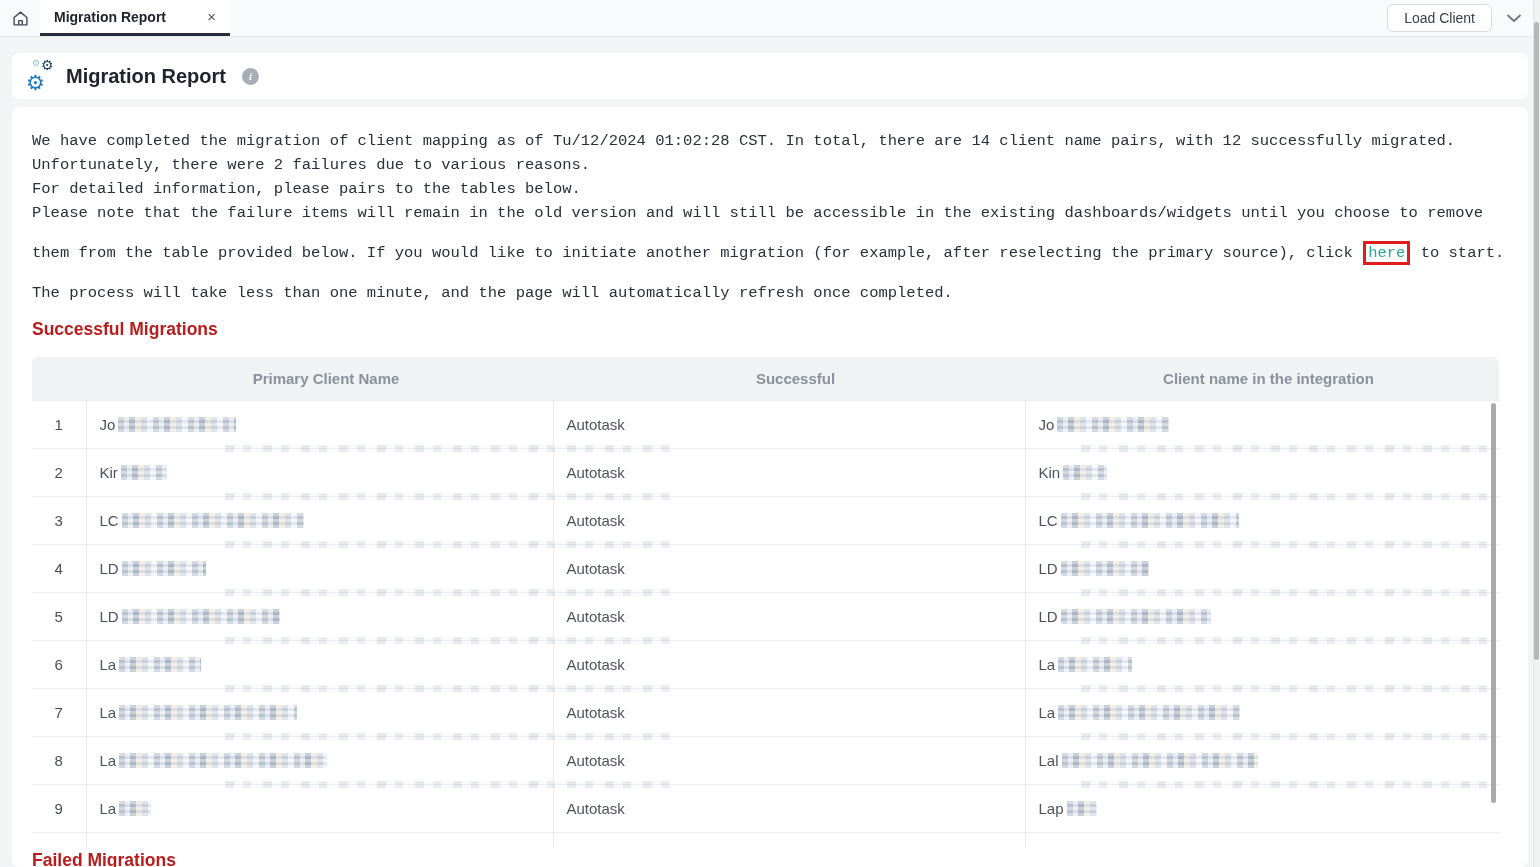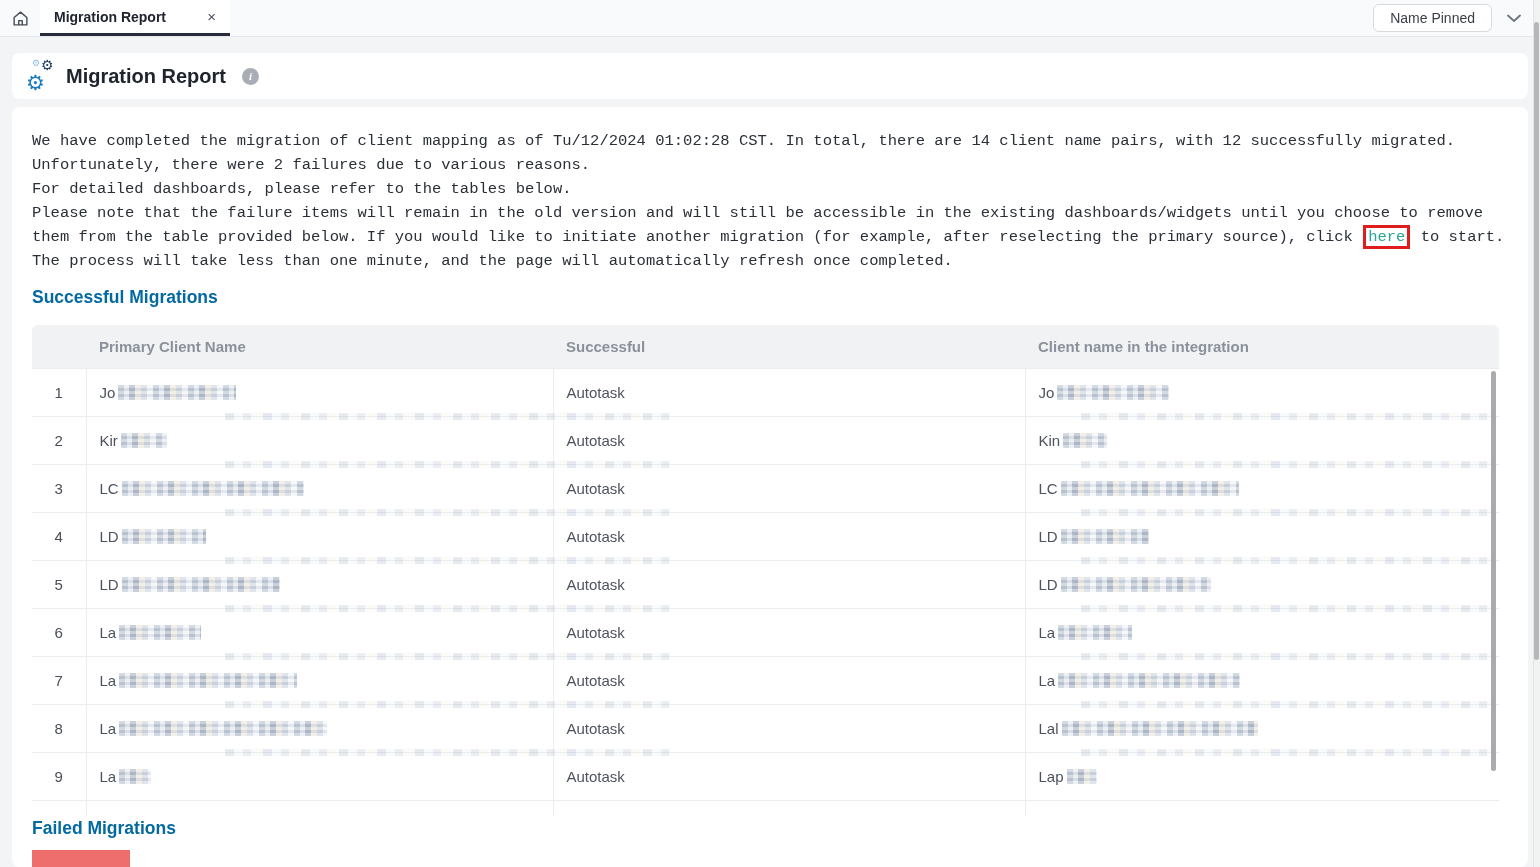--- a/index.html
+++ b/index.html
@@ -28,32 +28,32 @@
   .gear-light { position:absolute; left:6px; top:-3px; font-size:9px; color:#8fbfe4; }
   .page-title { margin-left:8px; font-size:20px; font-weight:700; color:#20242e; }
   .info-ic { margin-left:16px; width:17px; height:17px; border-radius:50%; background:#a9aeb6;
     color:#fff; font-family:"Liberation Serif", serif; font-style:italic; font-weight:700;
     font-size:11px; display:flex; align-items:center; justify-content:center; }
 
   
   .content-card { margin:8px 12px 0 12px; height:760px; background:#fff;
     border-radius:8px; padding:22px 20px 0 20px; }
   .summary { font-size:15.5px; line-height:24px; color:#2b2f38;font-family:Liberation Mono, monospace; }
-  .here-box { display:inline-block; border:3px solid #df1d1d; padding:0 2px; margin:0 1px; line-height:18px; }
+  .here-box { display:inline-block; border:3px solid #df1d1d; padding:0 2px; margin:16px 1px; line-height:18px; }
   .here-link { color:#2aa793; text-decoration:none; cursor:pointer; }
-  .sec-heading { margin-top:14px; font-size:17.5px; font-weight:700; color:#0369a1; }
+  .sec-heading { margin-top:14px; font-size:17.5px; font-weight:700; color:#b91c1c; }
   .sec-heading.failed { margin-top:2px; }
 
   
   .tbl-wrap { position:relative; margin-top:17px; width:1467px; border-radius:6px;
     overflow:hidden; background:#fff; }
   table { border-collapse:collapse; table-layout:fixed; width:1467px; }
   col.c-ix { width:54px; } col.c-1 { width:467px; } col.c-2 { width:472px; } col.c-3 { width:auto; }
   thead th { background:#f1f2f3; height:43px; font-size:15px; font-weight:700; color:#8b919c;
-    text-align:left; padding-left:13px; }
+    text-align:center; padding-left:13px; }
   thead th.ix { padding:0; }
   tbody td, tfoot td { height:48px; border-top:1px solid #eaecee; border-right:1px solid #eaecee;
     font-size:15px; color:#4d525e; padding-left:13px; position:relative; }
   tbody td:last-child, tfoot td:last-child { border-right:none; }
   td.ix { text-align:center; padding:0; color:#494e58; }
   tfoot td { height:16px; }
   .redact { display:inline-block; height:15px; vertical-align:-2px; margin-left:3px; opacity:.8;
     border-radius:1px;
     background-image:
       repeating-linear-gradient(0deg, rgba(255,255,255,.35) 0 3px, rgba(140,155,180,.18) 3px 6px),
@@ -88,21 +88,21 @@
         <path d="M3 10.5 12 3l9 7.5V21H3z"></path>
           <path d="M9.5 21v-6h5v6"></path>
       </svg>
     </span>
   </div>
   <div class="tab">
     <span class="tab-label">Migration Report</span>
     <span class="tab-close">×</span>
   </div>
   <div class="nav-right">
-    <button class="load-pinned">Name Pinned</button>
+    <button class="load-pinned">Load Client</button>
     <span class="nav-chevron">
       <svg width="16" height="10" viewBox="0 0 16 10" fill="none" stroke="#6d7480" stroke-width="1.8" stroke-linecap="round">
         <path d="M2 2.5 8 8l6-5.5"></path>
       </svg>
     </span>
   </div>
 </div>
 
 <div class="title-card">
   <span class="gears">
@@ -111,21 +111,21 @@
       <span class="gear-light">⚙</span>
   </span>
   <span class="page-title">Migration Report</span>
   <span class="info-ic">i</span>
 </div>
 
 <div class="content-card">
 
   <div class="summary">
     <div>We have completed the migration of client mapping as of Tu/12/2024 01:02:28 CST. In total, there are 14 client name pairs, with 12 successfully migrated. Unfortunately, there were 2 failures due to various reasons.</div>
-    <div>For detailed dashboards, please refer to the tables below.</div>
+    <div>For detailed information, please pairs to the tables below.</div>
     <div><span>Please note that the failure items will remain in the old version and will still be accessible in the existing dashboards/widgets until you choose to remove them from the table provided below. If you would like to initiate another migration (for example, after reselecting the primary source), click </span><span class="here-box"><a class="here-link">here</a></span><span> to start. The process will take less than one minute, and the page will automatically refresh once completed.</span></div>
   </div>
 
   <div class="sec-heading">Successful Migrations</div>
 
   <div class="tbl-wrap">
     <table>
       <colgroup>
           <col class="c-ix">
           <col class="c-1">

